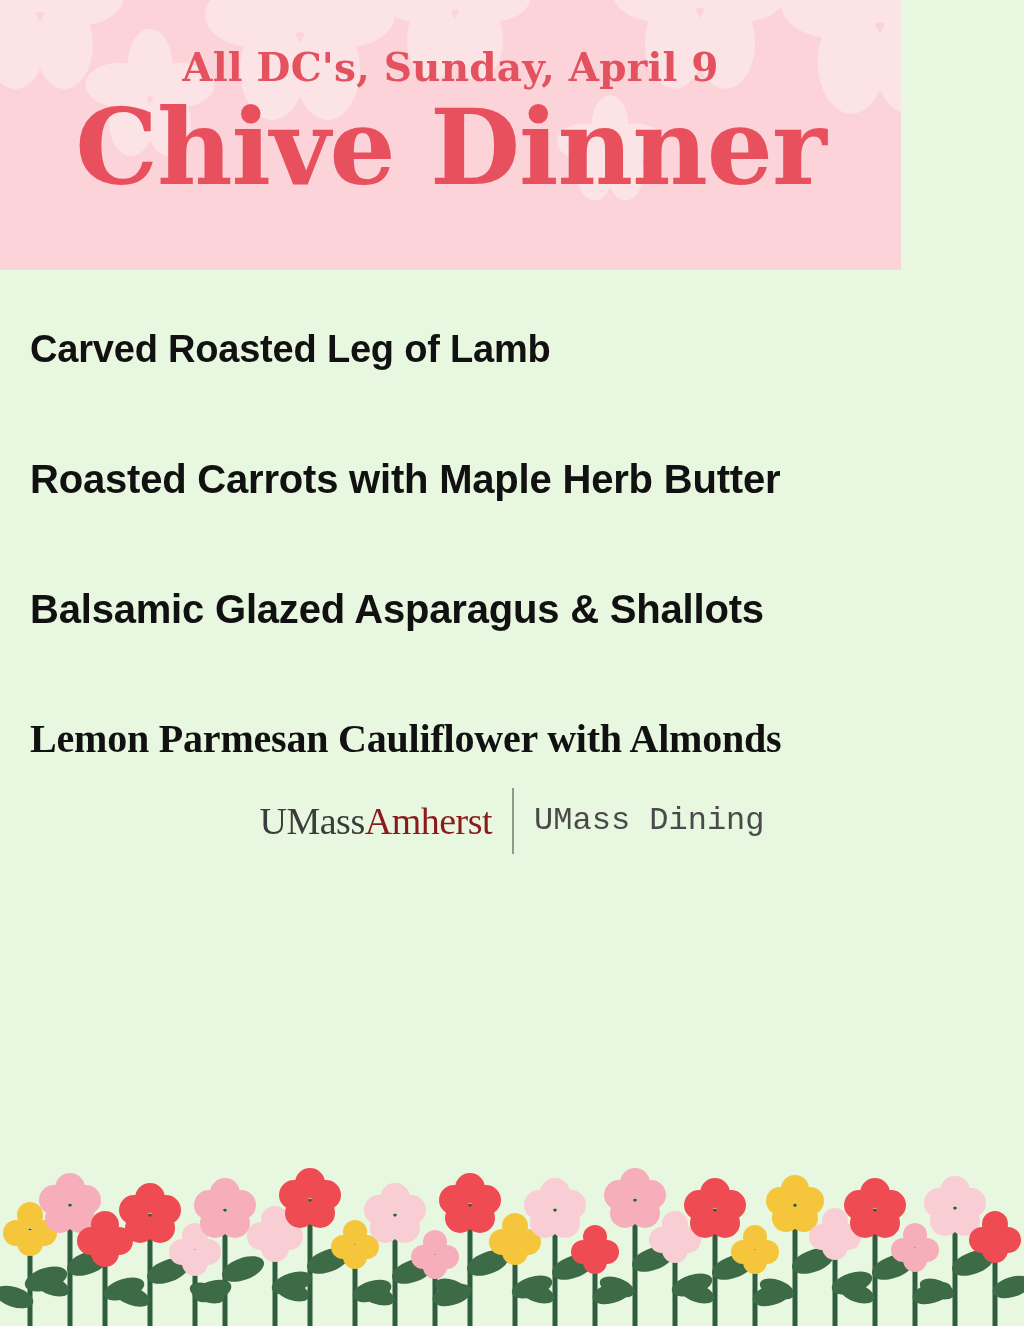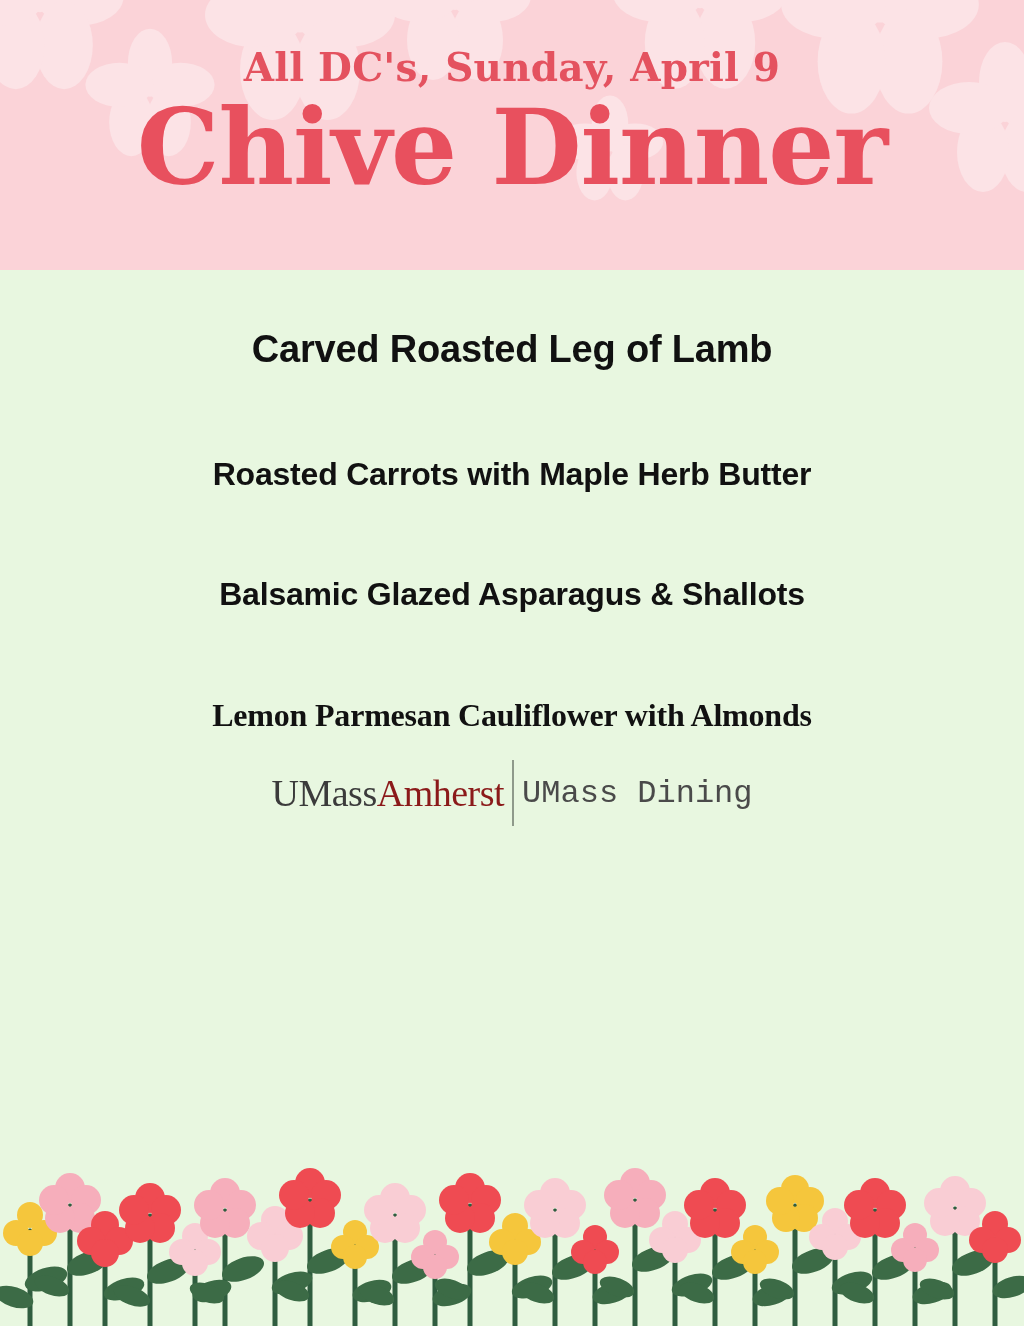--- a/index.html
+++ b/index.html
@@ -9,21 +9,21 @@
     height: 1326px;
     background: #e8f7e0;
     font-family: "Liberation Sans", sans-serif;
     overflow: hidden;
     position: relative;
   }
 
   
   .header {
     position: relative;
-    width: 1024px;
+    width: 901px;
     height: 270px;
     background: #fbd3d8;
     overflow: hidden;
   }
   .header-flowers {
     position: absolute;
     inset: 0;
     width: 1024px;
     height: 270px;
   }
@@ -50,43 +50,42 @@
     line-height: 1.05;
     margin: 6px 0 0 0;
     letter-spacing: -1px;
   }
 
   
   .menu {
     position: relative;
     z-index: 4;
     padding: 58px 30px 0 30px;
-    text-align: center;
   }
   .menu-item {
     font-family: "Liberation Sans", sans-serif;
     font-weight: bold;
     color: #111111;
     font-size: 38px;
     line-height: 1.15;
     margin: 0 0 84px 0;
     letter-spacing: -0.2px;
   }
   .menu-item:last-child { margin-bottom: 0; font-family: Liberation Serif, serif; }
-  .menu-item.wide { font-size: 32px; }
+  .menu-item.wide { font-size: 40px; }
 
   
   .logo-row {
     position: relative;
     z-index: 4;
     margin-top: 26px;
     display: flex;
     align-items: center;
     justify-content: center;
-    gap: 8px;
+    gap: 20px;
   }
   .umass-mark {
     font-family: "Liberation Serif", serif;
     font-size: 38px;
     letter-spacing: -0.5px;
     white-space: nowrap;
   }
   .umass-mark .u { color: #3b3b3b; }
   .umass-mark .a { color: #8b1a1a; }
   .logo-divider {

